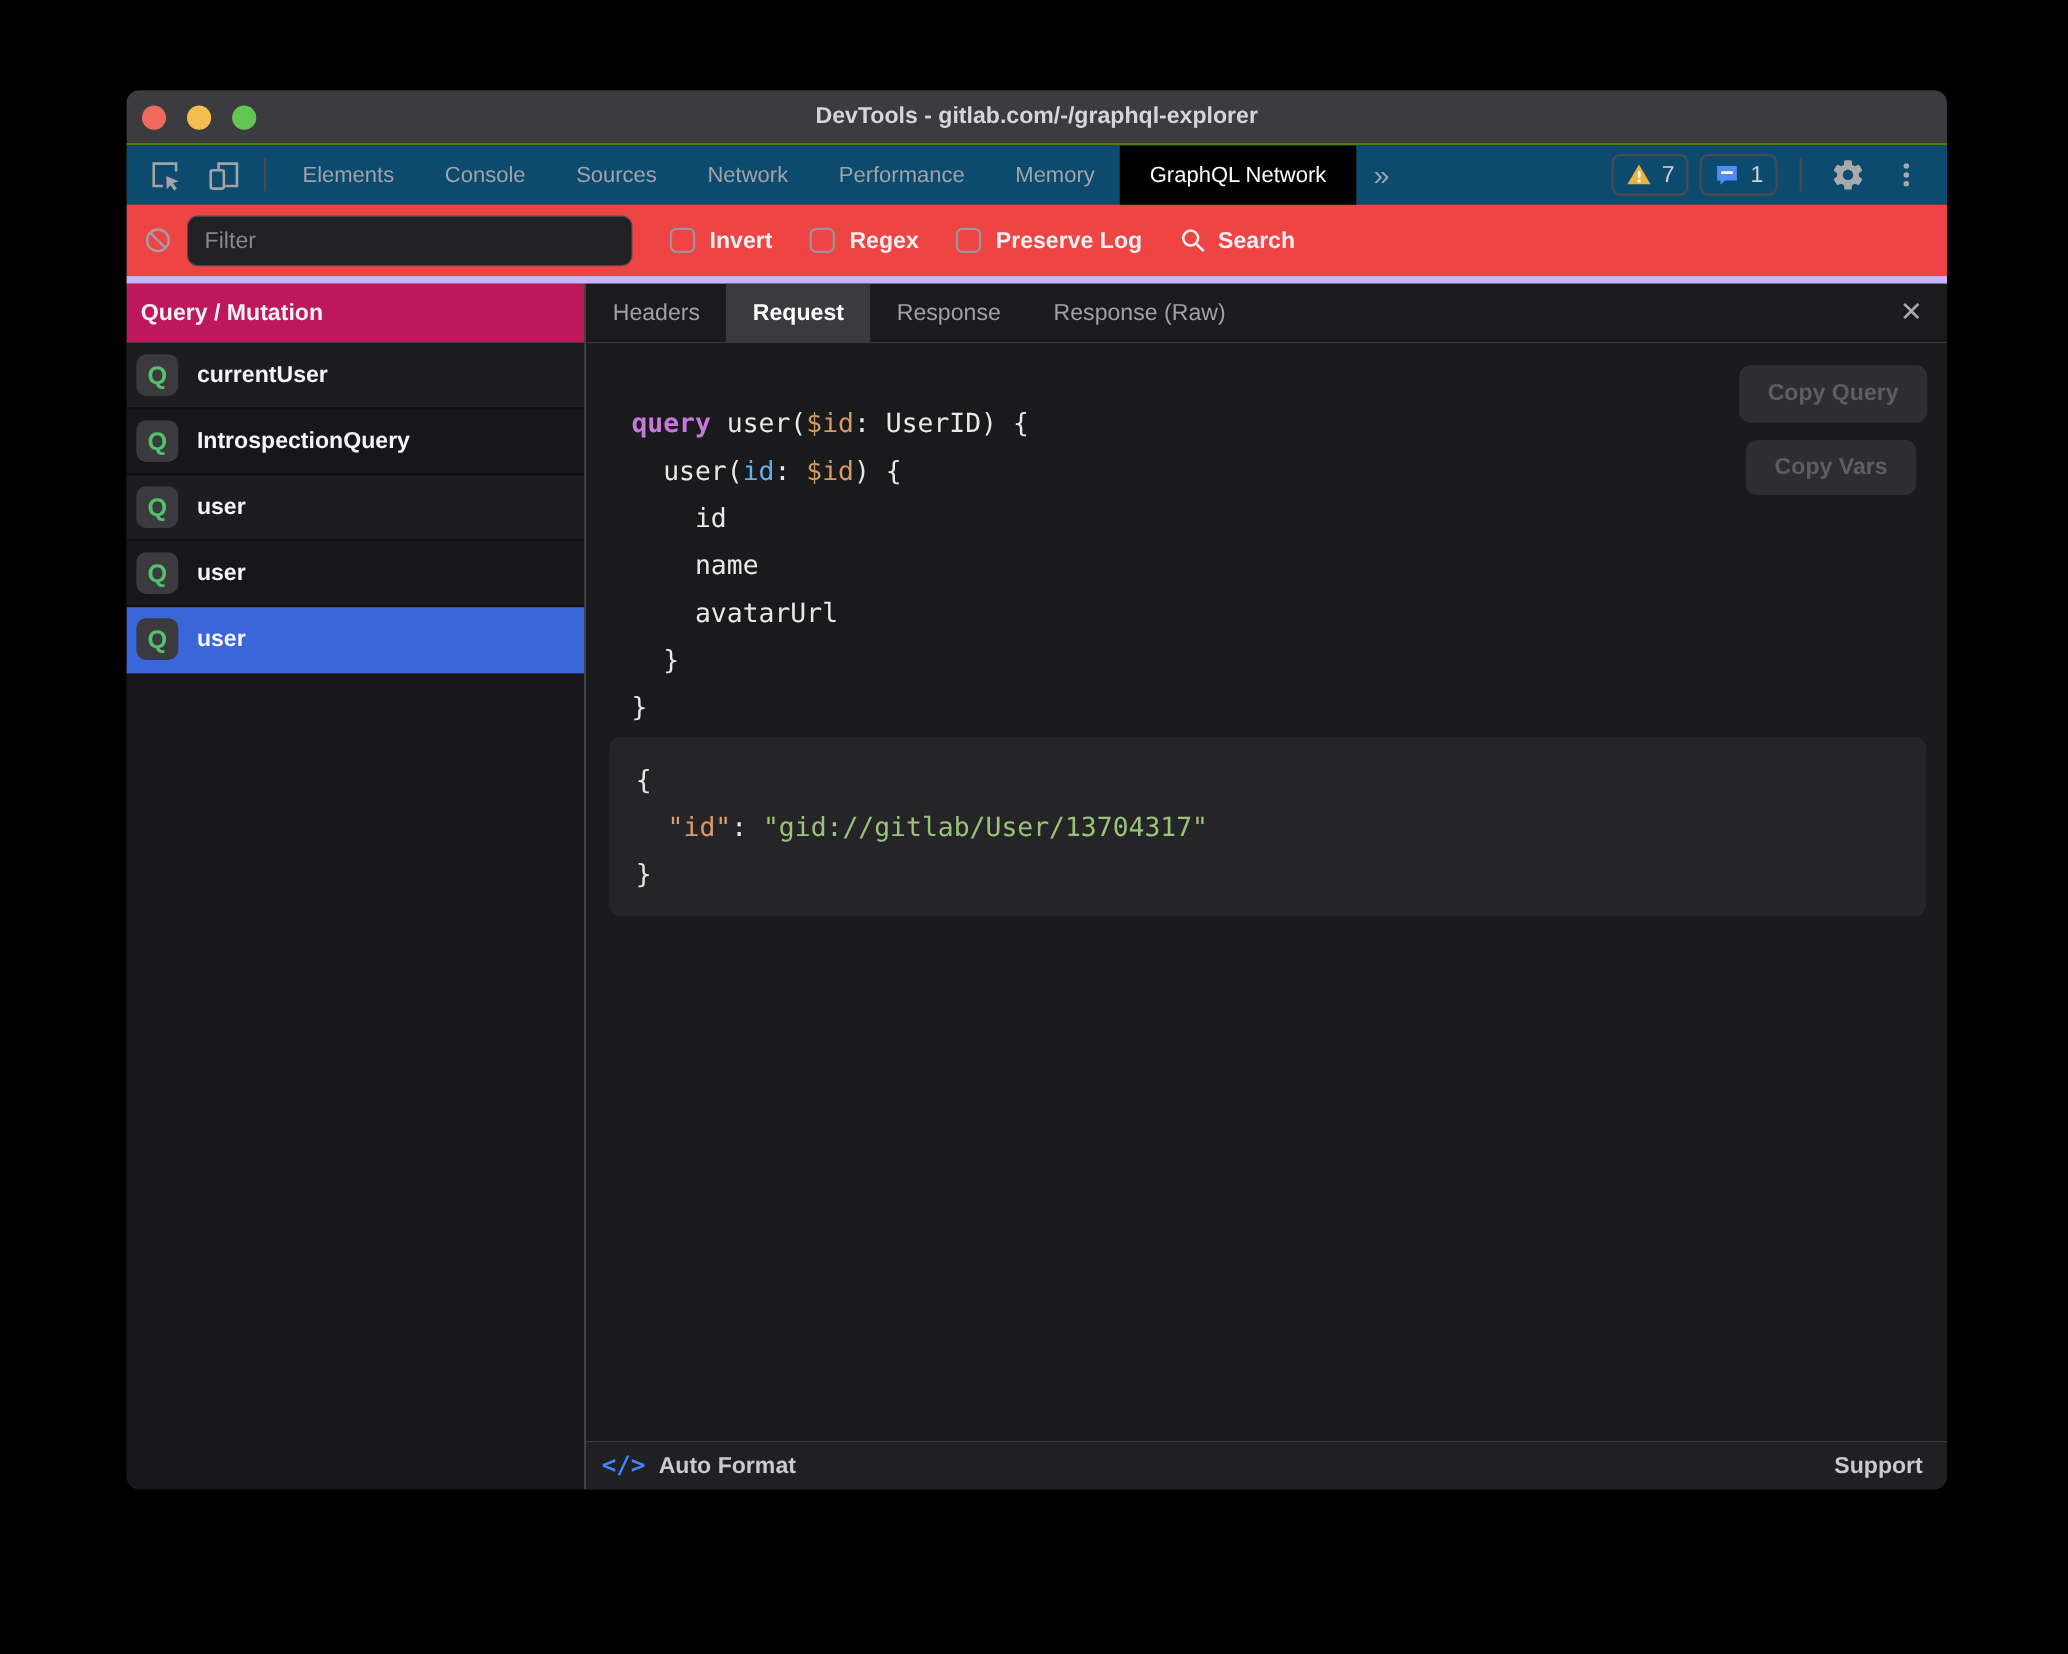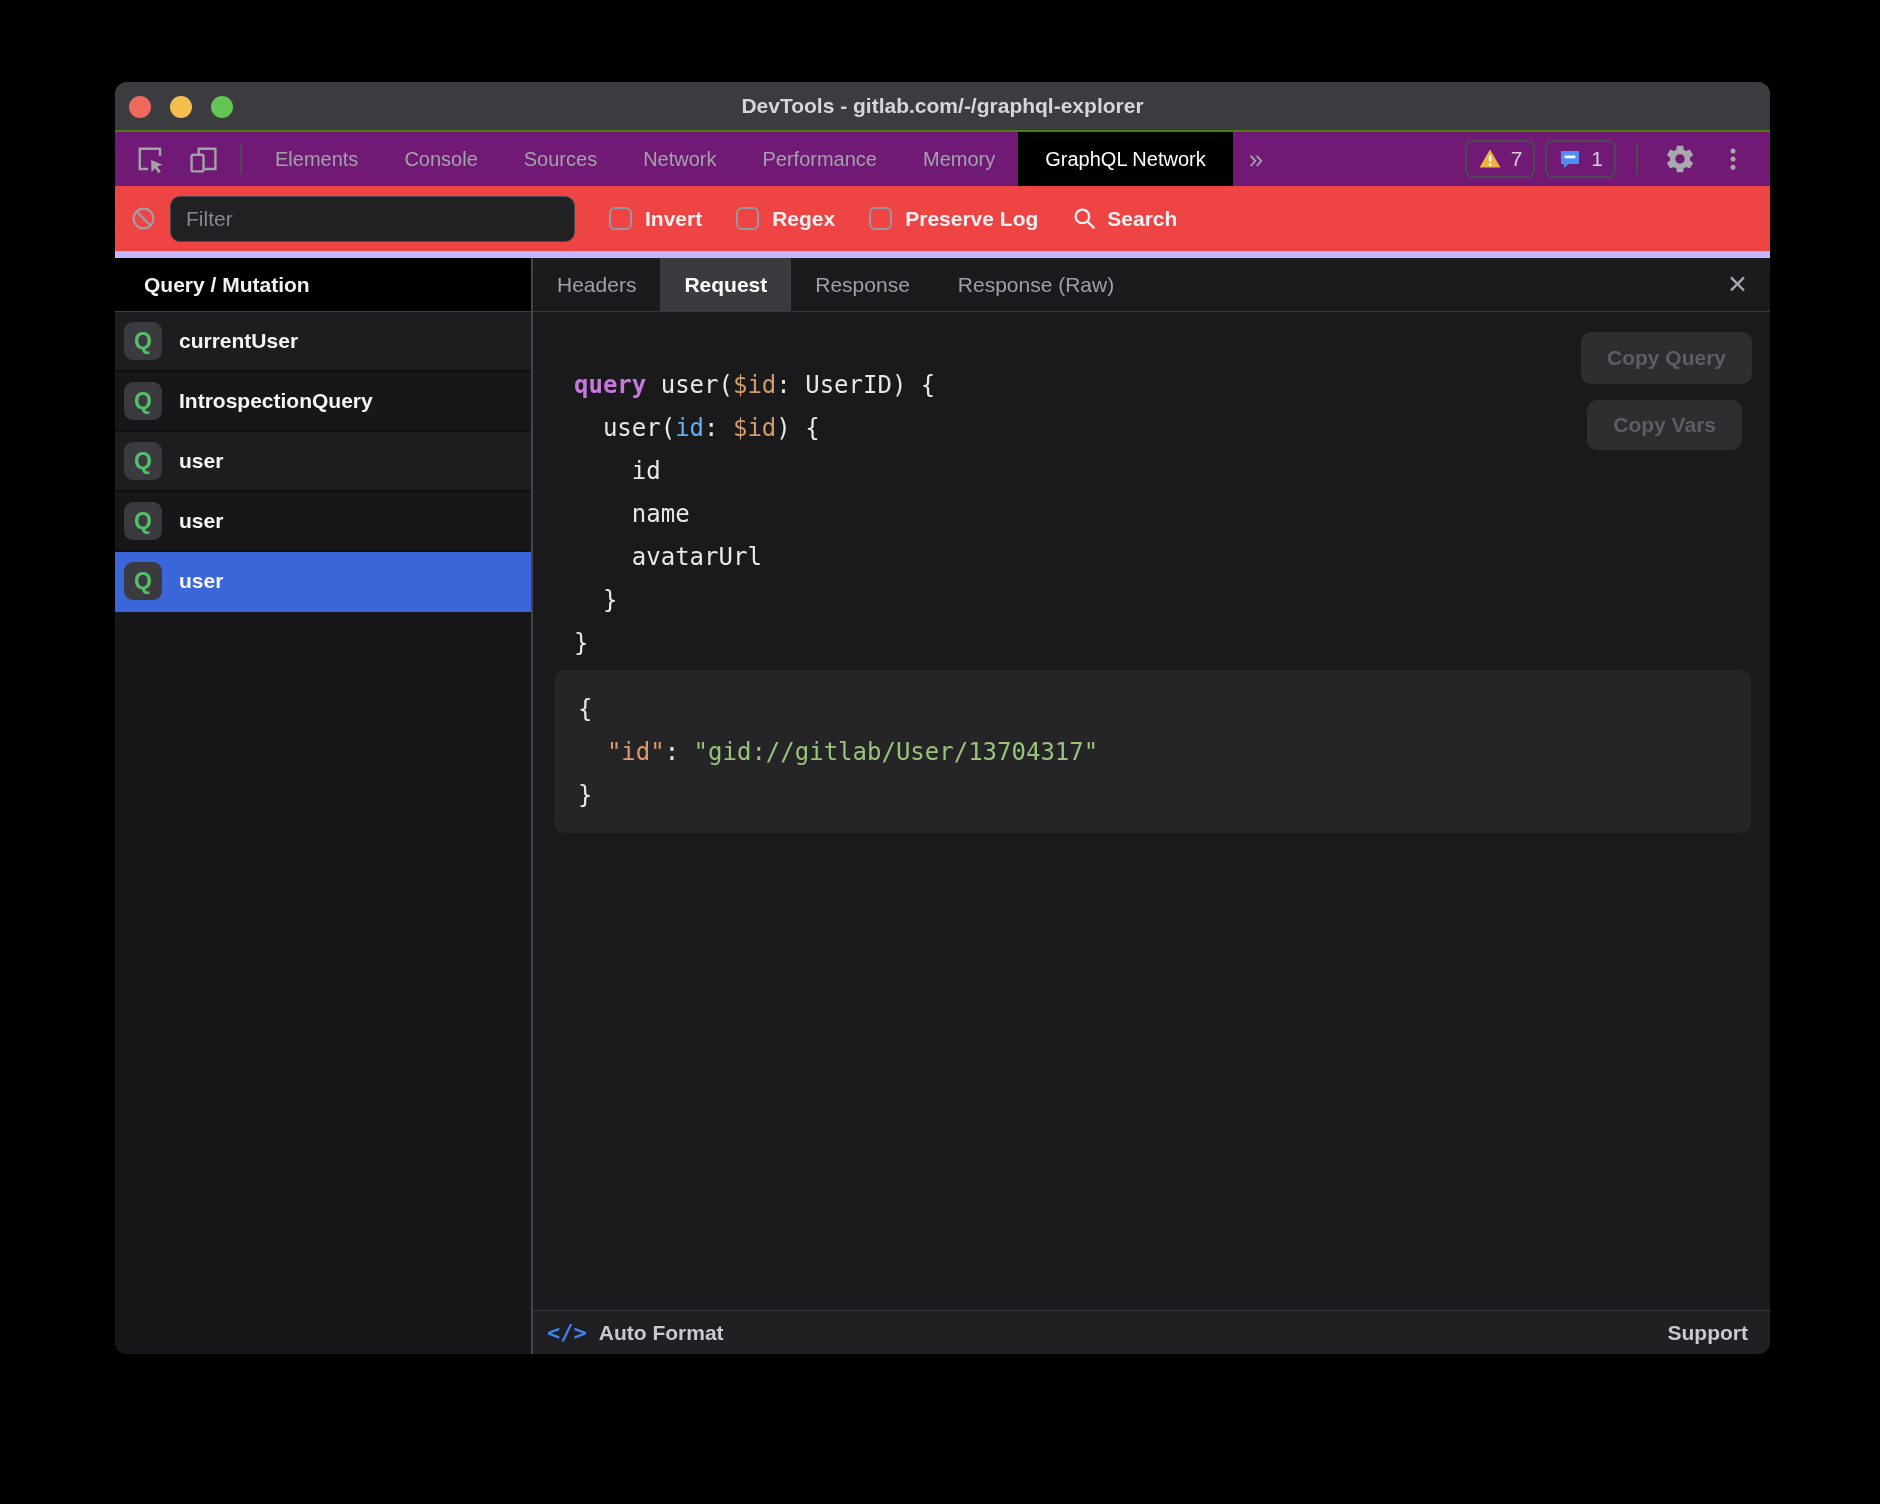--- a/index.html
+++ b/index.html
@@ -10,21 +10,21 @@
 
   
   .titlebar { position:relative; height:50px; background:#3b3b40; border-bottom:2px solid #4d7c0f;
               display:flex; align-items:center; justify-content:center; }
   .lights { position:absolute; left:14px; top:14px; display:flex; gap:19px; }
   .light { width:22px; height:22px; border-radius:50%; display:inline-block; }
   .light.red { background:#ee6a5f; } .light.yellow { background:#f5bf4f; } .light.green { background:#62c554; }
   .win-title { color:#d6d6da; font-size:21px; font-weight:700; }
 
   
-  .tabbar { height:54px; background:#701a75; display:flex; align-items:stretch; }
+  .tabbar { height:54px; background:#0c4a6e; display:flex; align-items:stretch; }
   .tool-icon { display:flex; align-items:center; color:#a2a3a9; padding:0 11px; }
   .tool-icon:first-child { padding-left:20px; }
   .vdiv { width:2px; height:30px; background:#4a4a50; align-self:center; margin:0 10px; }
   .main-tabs { display:flex; align-items:stretch; }
   .tab { display:flex; align-items:center; padding:0 23px; color:#a2a3a9; font-size:20px; cursor:default; }
   .tab.active { background:#000; color:#fff; padding:0 27px; font-weight:500; }
   .more-tabs { display:flex; align-items:center; padding:0 16px; color:#a2a3a9; font-size:26px; }
   .toolbar-right { margin-left:auto; display:flex; align-items:center; padding-right:16px; gap:10px; }
   .badge { display:flex; align-items:center; gap:9px; border:2px solid #4a4a50; border-radius:8px;
            padding:3px 11px; color:#d2d2d6; font-size:21px; height:38px; }
@@ -40,22 +40,22 @@
   .checks { display:flex; align-items:center; margin-left:34px; gap:34px; }
   .check { display:flex; align-items:center; gap:13px;text-align:center; }
   .cbox { width:23px; height:23px; border:2px solid #96969c; border-radius:6px; background:transparent; }
   .clabel { color:#f0f0f2; font-size:21px; font-weight:700; }
   .searchgrp { display:flex; align-items:center; gap:10px; margin-left:34px; color:#f0f0f2; }
   .searchgrp .clabel { font-weight:700; }
 
   
   .main { display:flex; height:1096px; }
   .sidebar { width:418px; background:#17171a; border-right:2px solid #454549; display:flex; flex-direction:column; }
-  .sidebar-header { height:54px; display:flex; align-items:center; padding-left:29px;
-                    color:#f2f2f4; font-size:21px; font-weight:700; border-bottom:1px solid #3a3a3e; background:#000000; }
+  .sidebar-header { height:54px; display:flex; align-items:center; padding-left:13px;
+                    color:#f2f2f4; font-size:21px; font-weight:700; border-bottom:1px solid #3a3a3e; background:#be185d; }
   .srow { height:60px; display:flex; align-items:center; gap:17px; padding-left:9px;
           border-bottom:2px solid #101013; }
   .srow.odd { background:#1d1d20; } .srow.even { background:#17171a; }
   .srow.selected { background:#3b66d9; border-bottom-color:#3b66d9; }
   .qbadge { width:38px; height:38px; border-radius:9px; background:#3b3b3f; color:#53c06c;
             display:flex; align-items:center; justify-content:center; font-size:23px; font-weight:700; flex:none; }
   .srow-label { color:#f5f5f7; font-size:21px; font-weight:700; }
 
   
   .detail { flex:1; display:flex; flex-direction:column; background:#1a1a1d; }

